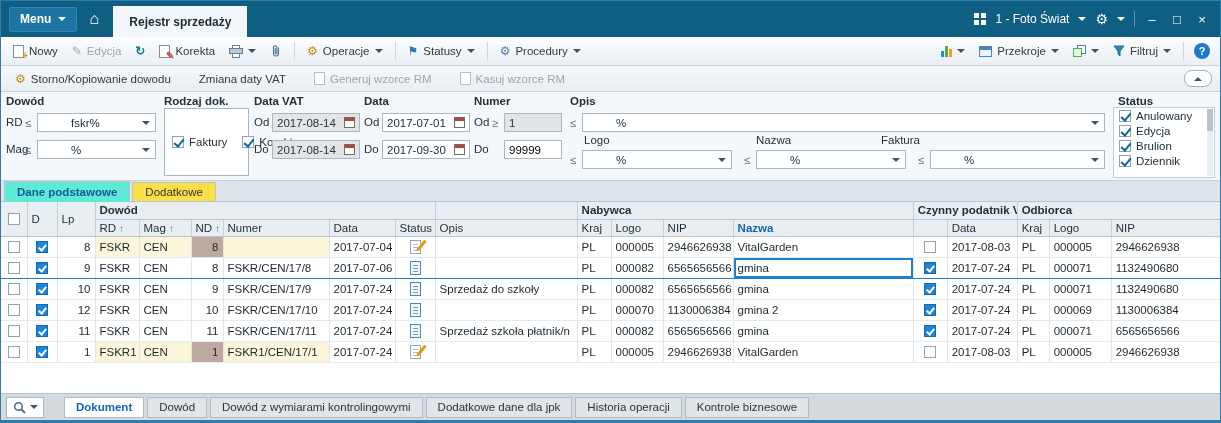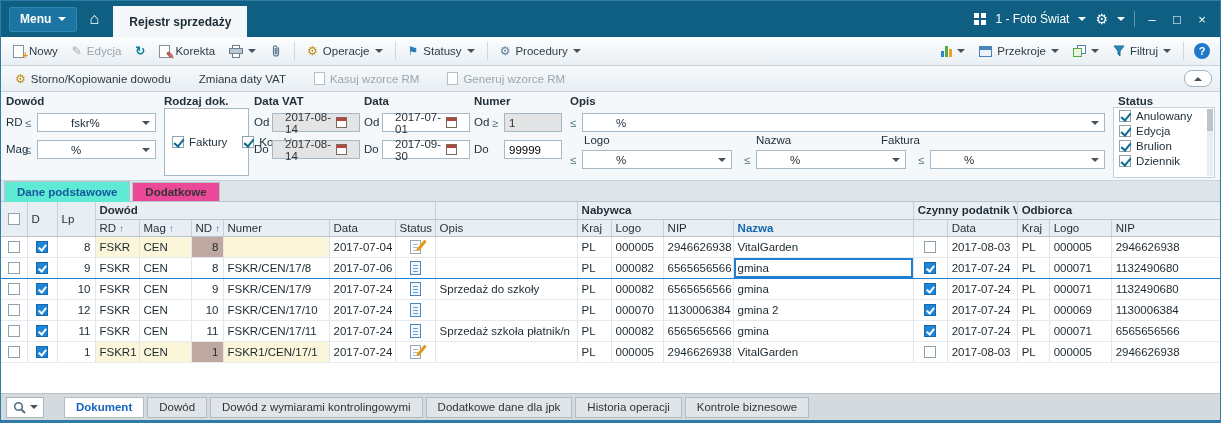--- a/index.html
+++ b/index.html
@@ -56,21 +56,21 @@
                  font-size:11.5px; color:#22313c; }
   .flabel { position:absolute; font-weight:bold; }
   .fsmall { position:absolute; }
   .op { position:absolute; color:#4a6b7e; font-size:11px; }
   .combo { position:absolute; height:19px; border:1px solid #a6b8c4; background:#fff; display:flex;
            align-items:center; padding:0 5px; gap:4px; }
   .combo .ctext { flex:1; overflow:hidden; white-space:nowrap;margin-left:28px; }
   .field { position:absolute; height:19px; border:1px solid #a6b8c4; background:#fff; font:inherit; padding:0 4px; }
   .field.dis, .datewrap.dis { background:#e2e4e6; color:#333; }
   .datewrap { position:absolute; height:19px; border:1px solid #a6b8c4; background:#fff; display:flex;
-              align-items:center; padding:0 12px; gap:4px; }
+              align-items:center; padding:0 4px; gap:4px; }
   .cal { width:11px; height:11px; border:1px solid #7a6a5a; background:linear-gradient(#b5443c 0 3px,#fff 3px);
          margin-left:auto; flex:0 0 auto; }
   .rodzaj-box { position:absolute; left:163px; top:16px; width:85px; height:68px; background:#fff;
                 border:1px solid #a6b8c4; padding:8px 7px; display:flex; gap:15px; }
   .status-list { position:absolute; left:1112px; top:15px; width:102px; height:71px; background:#fff;
                  border:1px solid #c4cfd7; padding:2px 3px 2px 5px; display:flex; flex-direction:column; gap:3px; }
   .status-sb { position:absolute; right:1px; top:1px; bottom:1px; width:6px; background:#e8edf1; }
   .status-sb i { display:block; width:6px; height:22px; background:#b9c4cc; }
   .cbrow { display:flex; align-items:center; gap:5px; white-space:nowrap; }
 
@@ -79,21 +79,21 @@
         position:relative; vertical-align:middle; flex:0 0 auto; }
   .cb.on::after { content:""; position:absolute; left:3px; top:0px; width:4px; height:8px;
                   border:solid #0b6a93; border-width:0 2px 2px 0; transform:rotate(40deg); }
   .cb.blue.on { background:#1d86d8; border-color:#1569ad; }
   .cb.blue.on::after { border-color:#fff; left:3px; top:1px; width:3px; height:6px; }
 
   
   .tabstrip { height:21px; flex:0 0 auto; background:#dde5ea; border-bottom:1px solid #b9c4cd;
               display:flex; align-items:flex-end; padding-left:3px; gap:2px; }
   .ptab { height:19px; padding:0 12px; display:flex; align-items:center; font-size:11.5px;
-          border:1px solid #b9c4cd; border-bottom:none; background:#ec4899; color:#333;font-weight:bold; }
+          border:1px solid #b9c4cd; border-bottom:none; background:#fde047; color:#333; }
   .ptab.active { background:#5eead4; color:#14589b; font-weight:bold; height:21px; margin-bottom:-1px; }
 
   
   .gridwrap { flex:1; background:#fff; overflow:hidden; }
   table.grid { width:100%; border-collapse:collapse; table-layout:fixed; font-size:11.5px; }
   th { background:#e9eef2; font-weight:normal; text-align:left; padding:1px 4px; height:17px;
        border-right:1px solid #c6d0d8; border-bottom:1px solid #b9c4cd; color:#1f2d38;
        overflow:hidden; white-space:nowrap; }
   th.grp { font-weight:bold; }
   th.center { text-align:center; }
@@ -248,25 +248,25 @@
   <div class="toolbar2">
     <div class="tbtn">
       <span class="glyph" style="color:#c28a10">⚙</span>
       <span>Storno/Kopiowanie dowodu</span>
     </div>
     <div class="tbtn">
       <span>Zmiana daty VAT</span>
     </div>
     <div class="tbtn disabled">
       <span class="doc dim"></span>
-      <span>Kasuj wzorce RM</span>
+      <span>Generuj wzorce RM</span>
     </div>
     <div class="tbtn disabled">
       <span class="doc dim"></span>
-      <span>Generuj wzorce RM</span>
+      <span>Kasuj wzorce RM</span>
     </div>
     <div class="collapse-btn">
       <span class="car up"></span>
     </div>
   </div>
 
   <div class="filterpanel">
     <span class="flabel" style="left:5px;top:3px">Dowód</span>
     <span class="fsmall" style="left:5px;top:24px">RD</span>
     <span class="op" style="left:24px;top:25px">≤</span>

